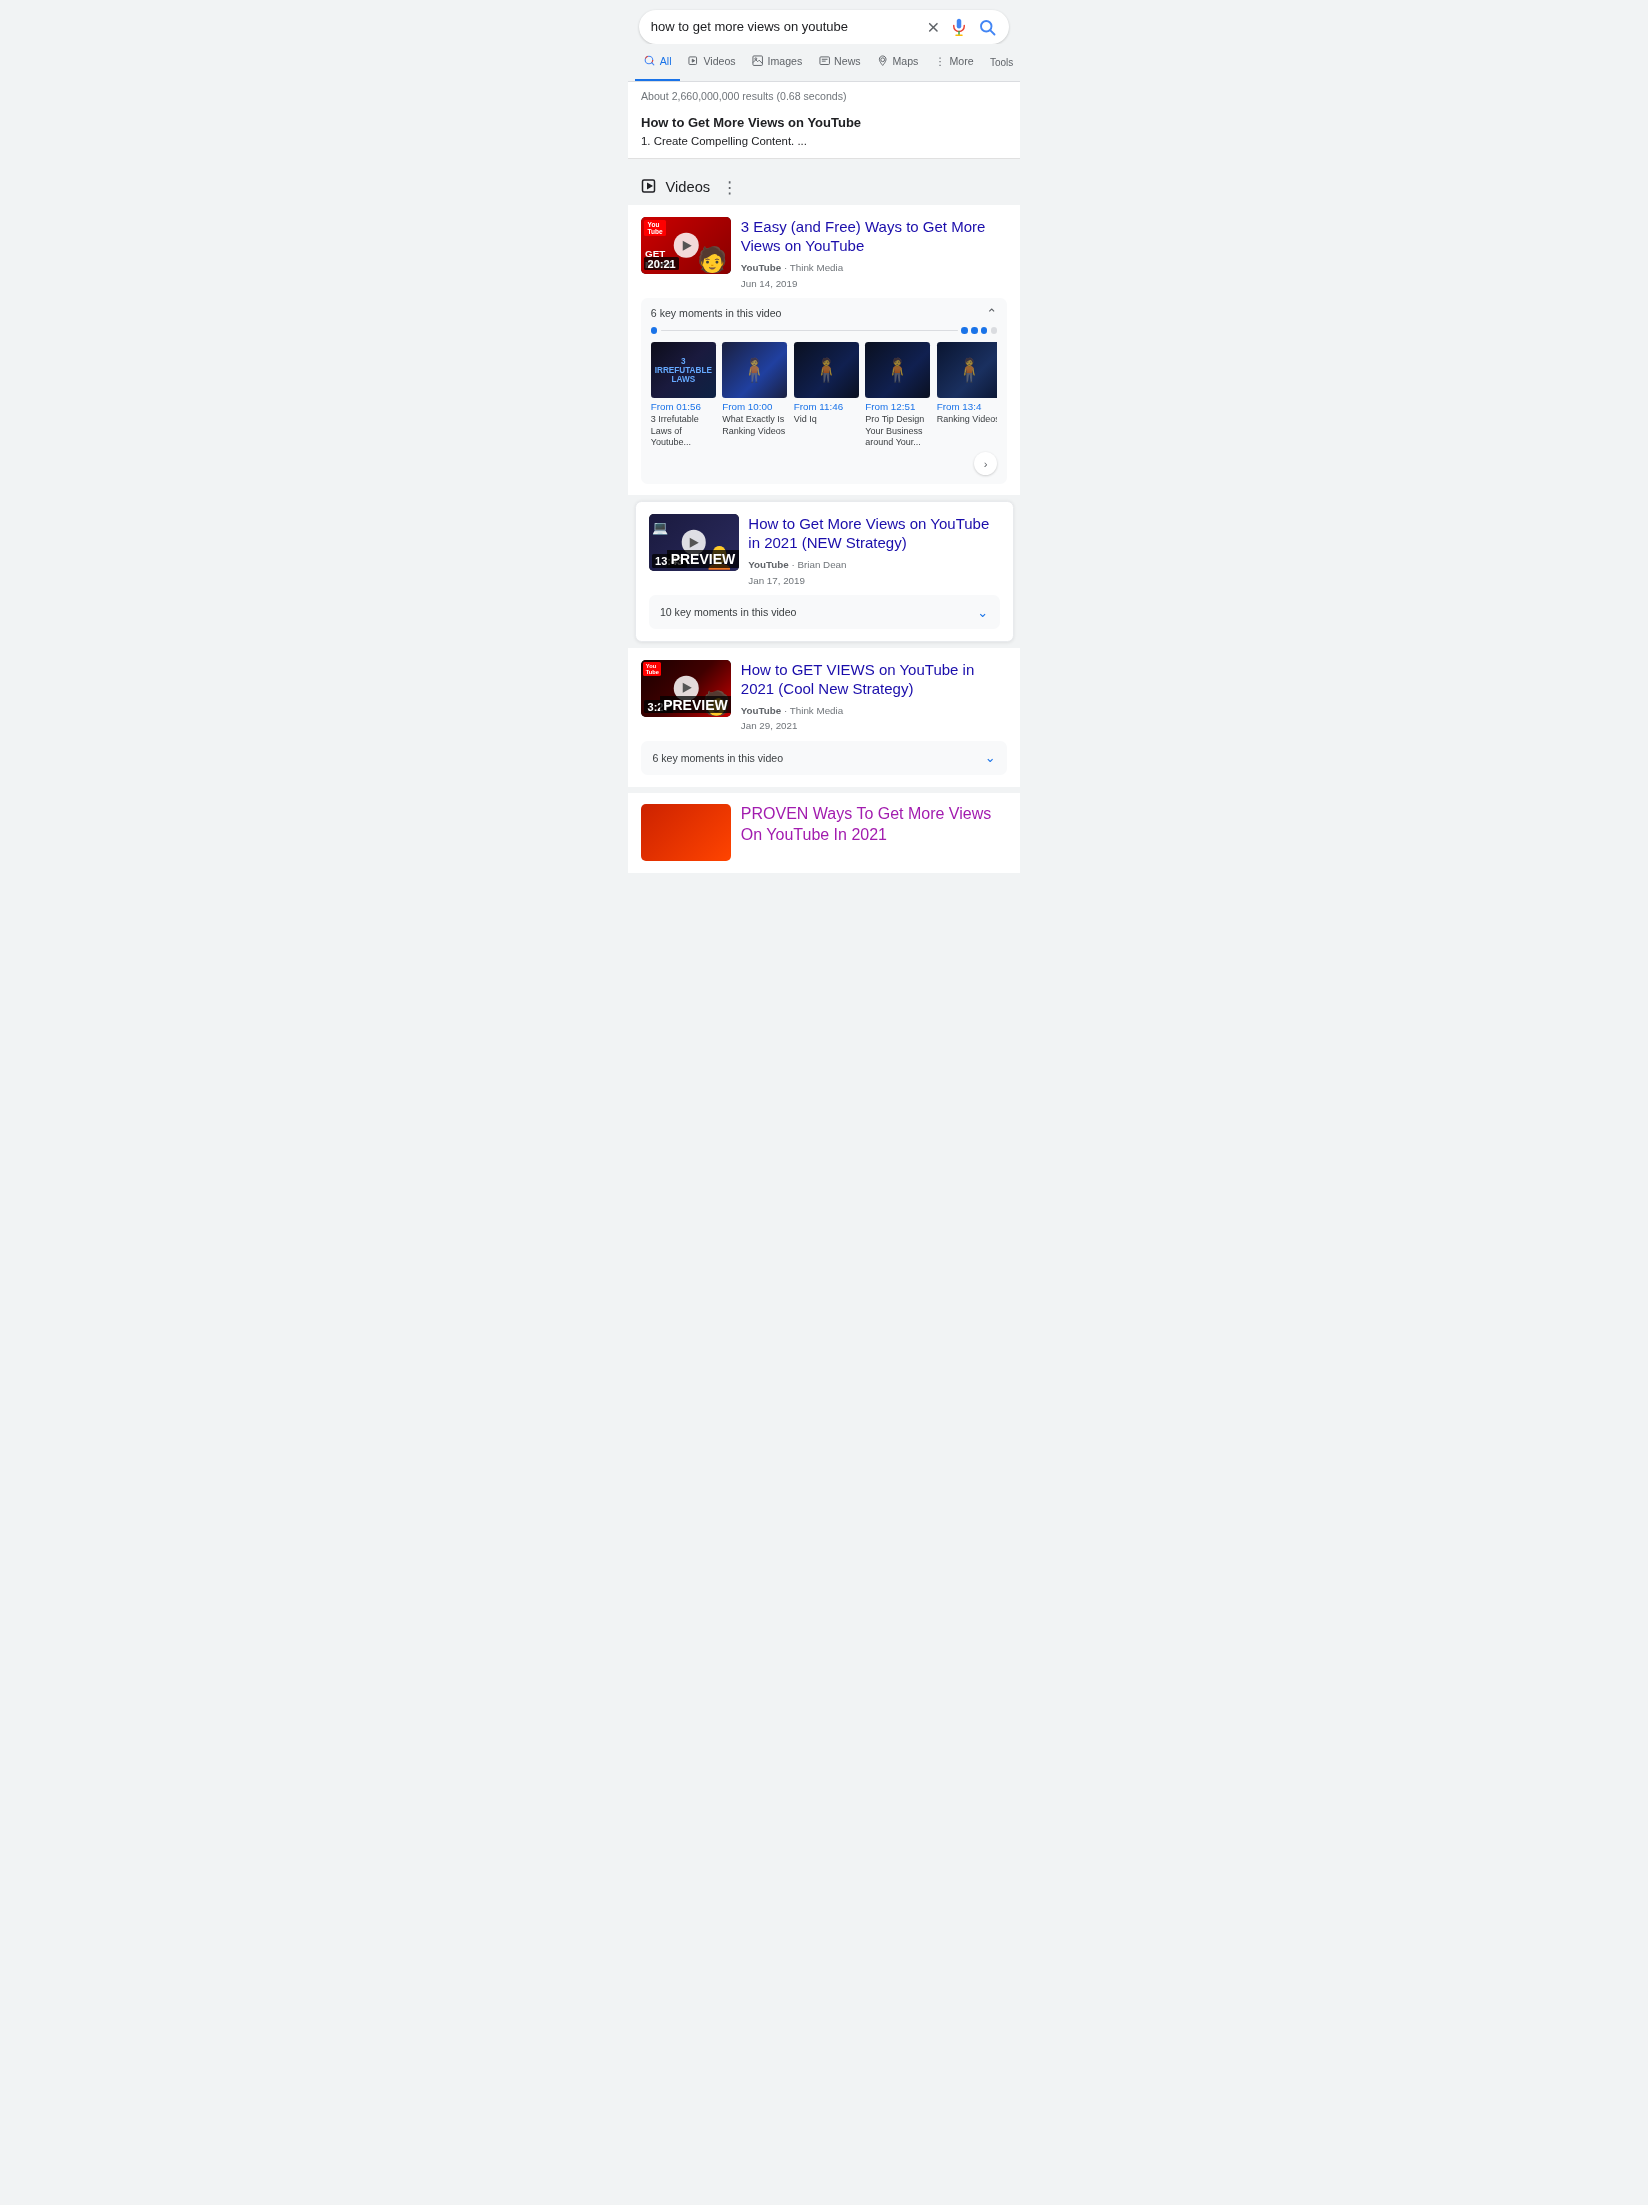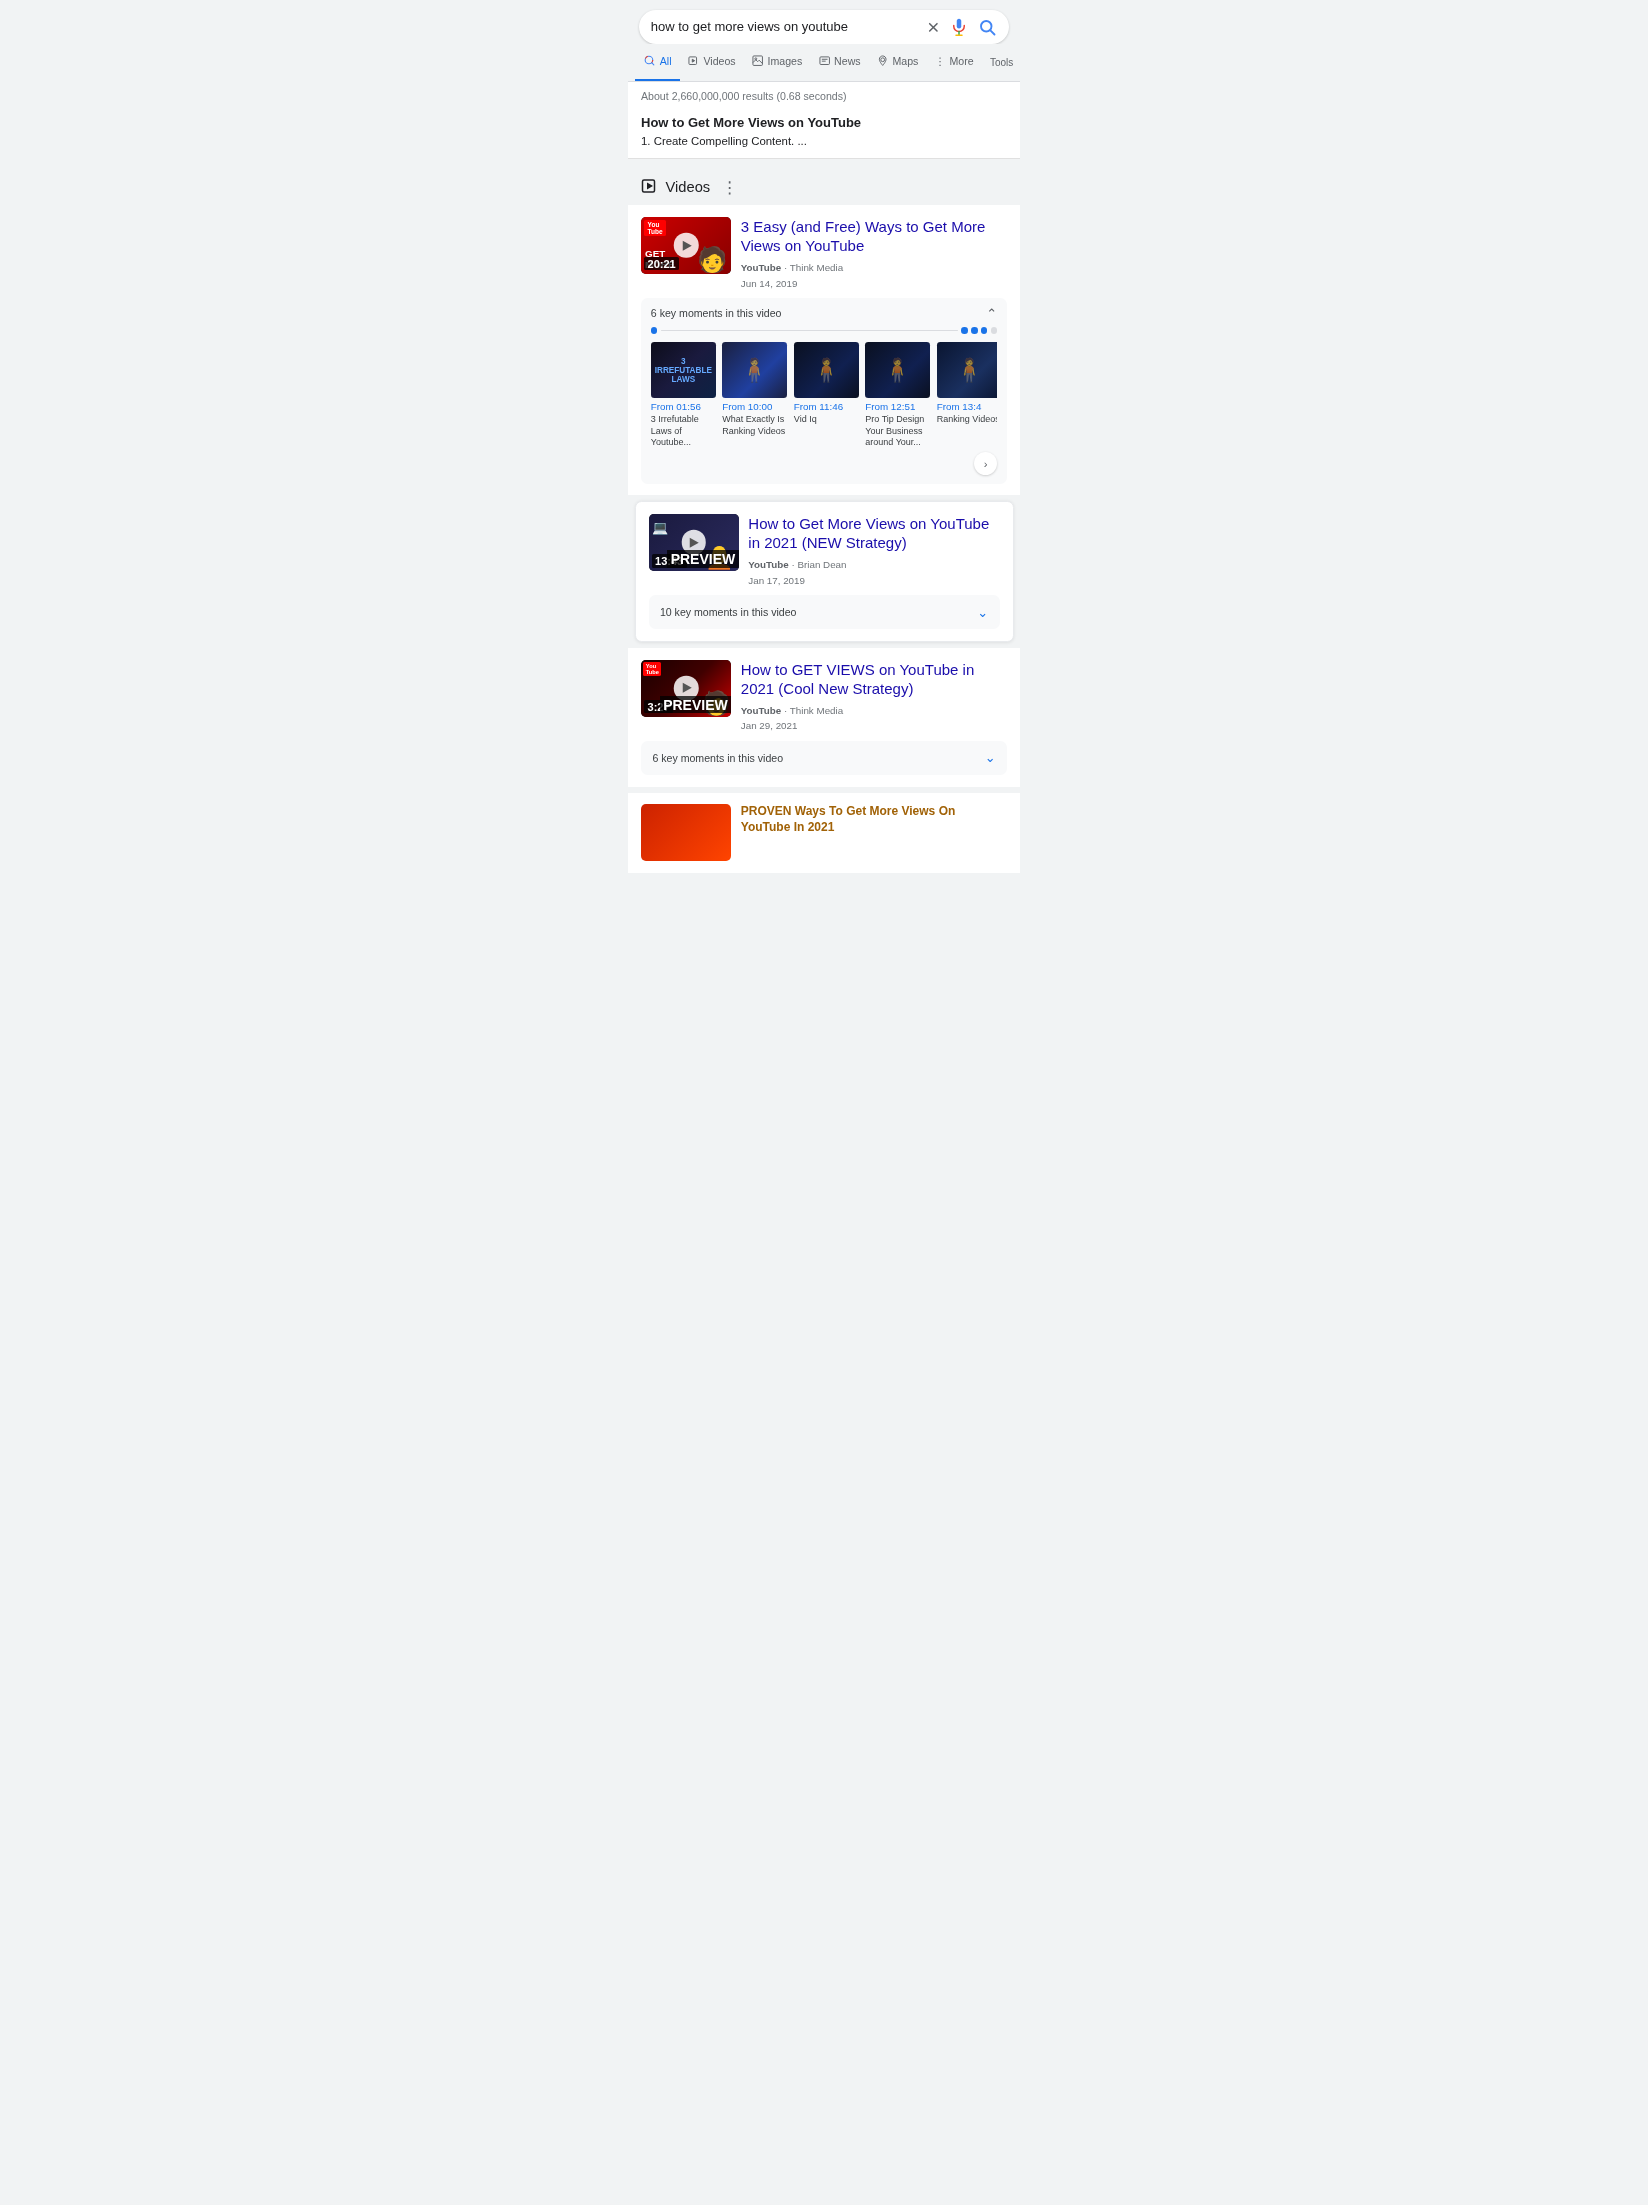--- a/index.html
+++ b/index.html
@@ -401,23 +401,23 @@
 
     
     .video-card-last {
       background: #fff;
       padding: 11.4px 13px;
       display: flex;
       gap: 9.8px;
       align-items: flex-start;
     }
     .video-title-gray {
-      font-size: 12px;
-      color: #a16207;
-      font-weight: 700;
+      font-size: 16px;
+      color: #a21caf;
+      font-weight: 400;
       line-height: 1.3;
     }
 
     
     ::-webkit-scrollbar { width: 3.3px; }
     ::-webkit-scrollbar-track { background: transparent; }
     ::-webkit-scrollbar-thumb { background: #ccc; border-radius: 3.3px; }
 
     
     .key-moments-collapsed {

